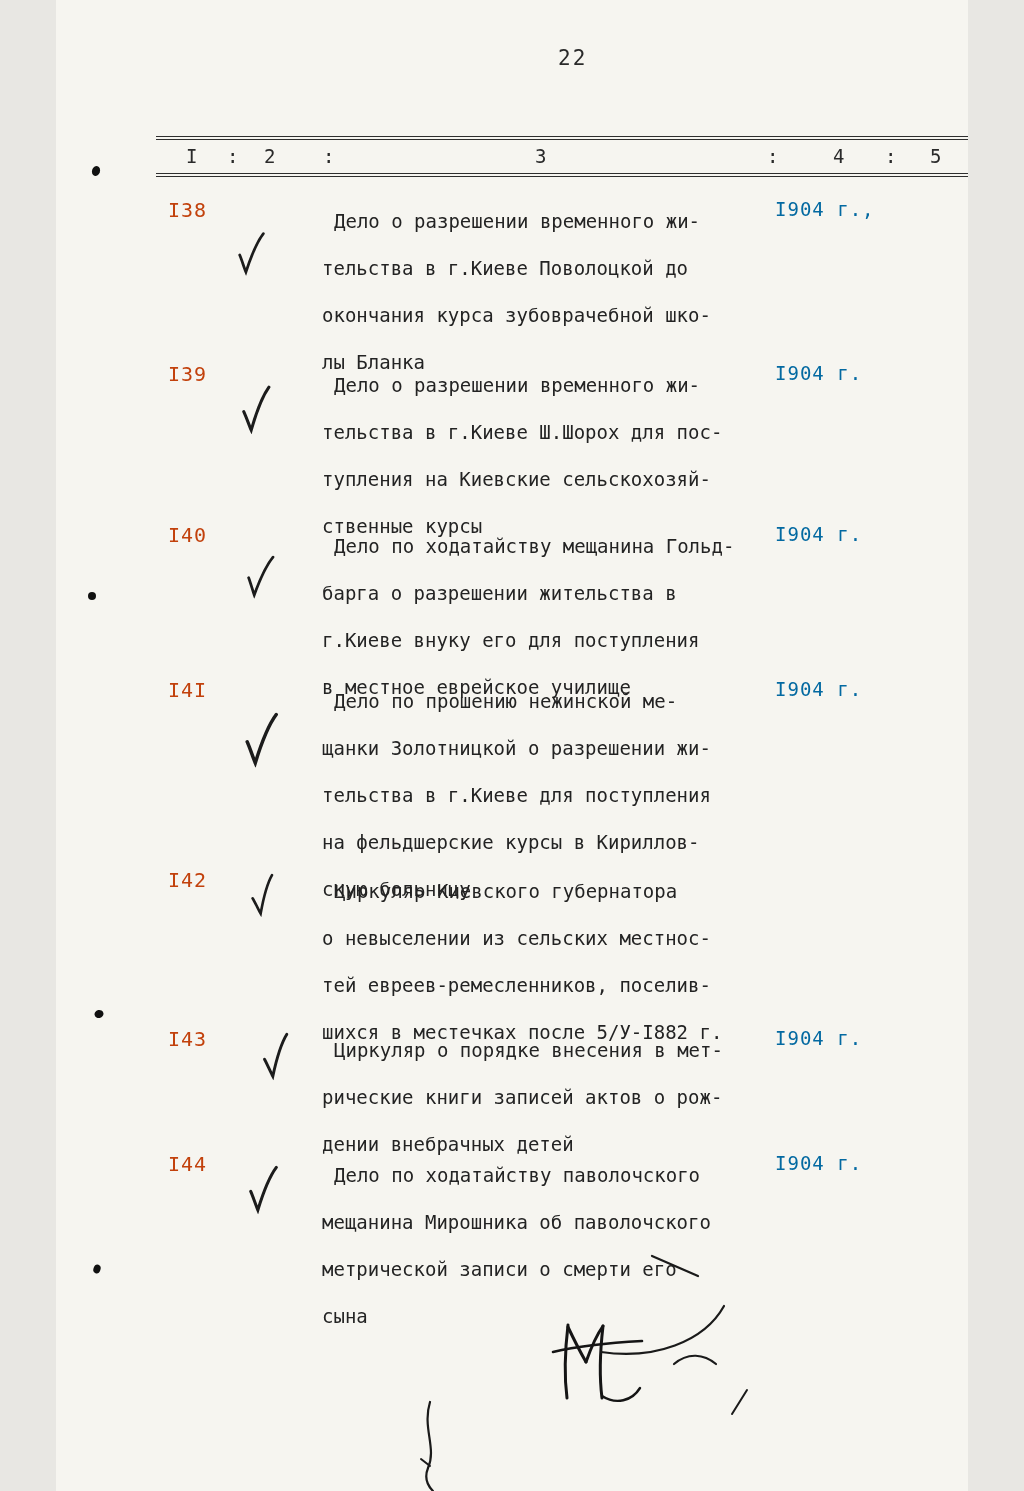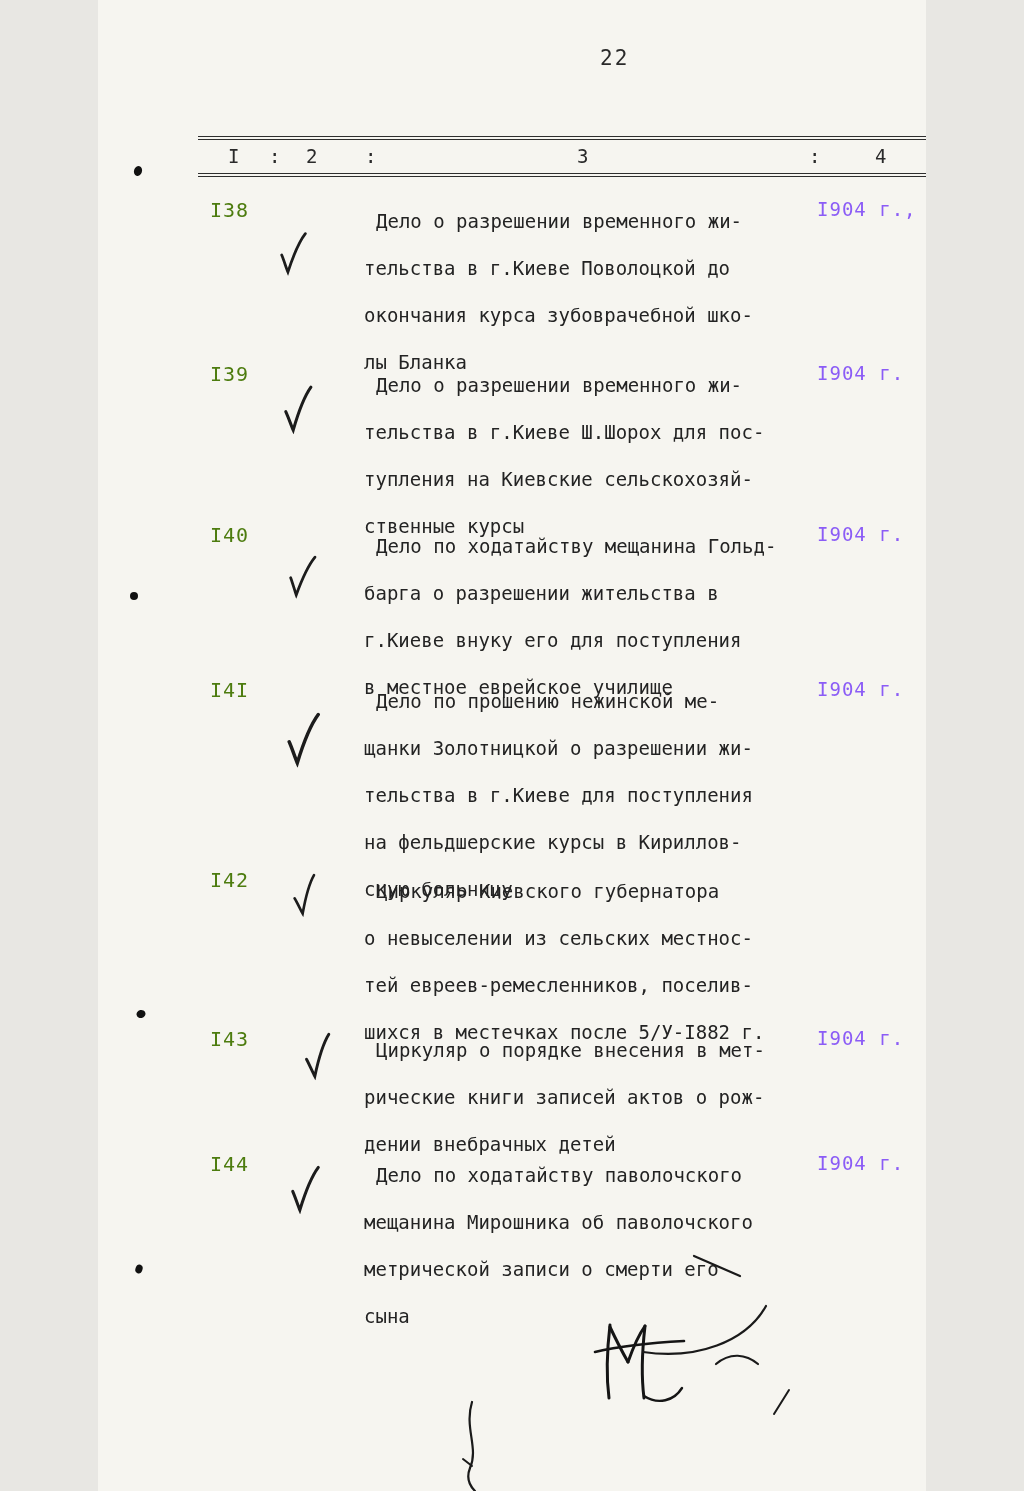--- a/index.html
+++ b/index.html
@@ -1,18 +1,18 @@
 <!DOCTYPE html>
 <html><head>
 <meta charset="utf-8">
 <style>
   html,body{margin:0;padding:0;background:#e8e7e3;}
   .page{
     position:relative;
-    width:828px;height:1491px;
+    width:912px;height:1491px;
     margin:0 auto;
     background:#f6f5f0;
     font-family:"DejaVu Sans Mono","Liberation Mono",monospace;
     color:#222;
     overflow:hidden;
   }
   .page-number{
     position:absolute;top:46px;left:502px;
     font-size:21px;letter-spacing:2px;color:#2a2a2a;
   }
@@ -27,32 +27,32 @@
   .hc0{left:30px}.hs0{left:71px}
   .hc1{left:108px}.hs1{left:167px}
   .hc2{left:379px}.hs2{left:611px}
   .hc3{left:677px}.hs3{left:729px}
   .hc4{left:774px}.hs4{left:816px}
   .hc5{left:844px}
   
   .entry{position:absolute;left:0;width:1024px;}
   .entry .num{
     position:absolute;left:112px;top:0;
-    font-size:20px;letter-spacing:1px;color:#4d7c0f;
+    font-size:20px;letter-spacing:1px;color:#c2410c;
   }
   .entry .text{
     position:absolute;left:266px;top:0;width:470px;
     font-size:19px;line-height:47px;
     white-space:pre-line;
     text-indent:12px;
     color:#232323;
   }
   .entry .year{
     position:absolute;left:719px;top:0;
-    font-size:19px;letter-spacing:1px;color:#8b5cf6;
+    font-size:19px;letter-spacing:1px;color:#0369a1;
   }
   .check{position:absolute;}
   .check svg{display:block;}
   .chk0{left:180px;top:32px;transform:rotate(4deg);}
   .chk1{left:185px;top:24px;transform:rotate(2deg) scale(1.1);}
   .chk2{left:189px;top:30px;transform:rotate(6deg);}
   .chk3{left:190px;top:38px;transform:rotate(3deg) scale(1.25);}
   .chk4{left:192px;top:4px;transform:rotate(-4deg) scale(0.95);}
   .chk5{left:205px;top:6px;transform:rotate(-2deg) scale(1.05);}
   .chk6{left:192px;top:14px;transform:rotate(3deg) scale(1.1);}

